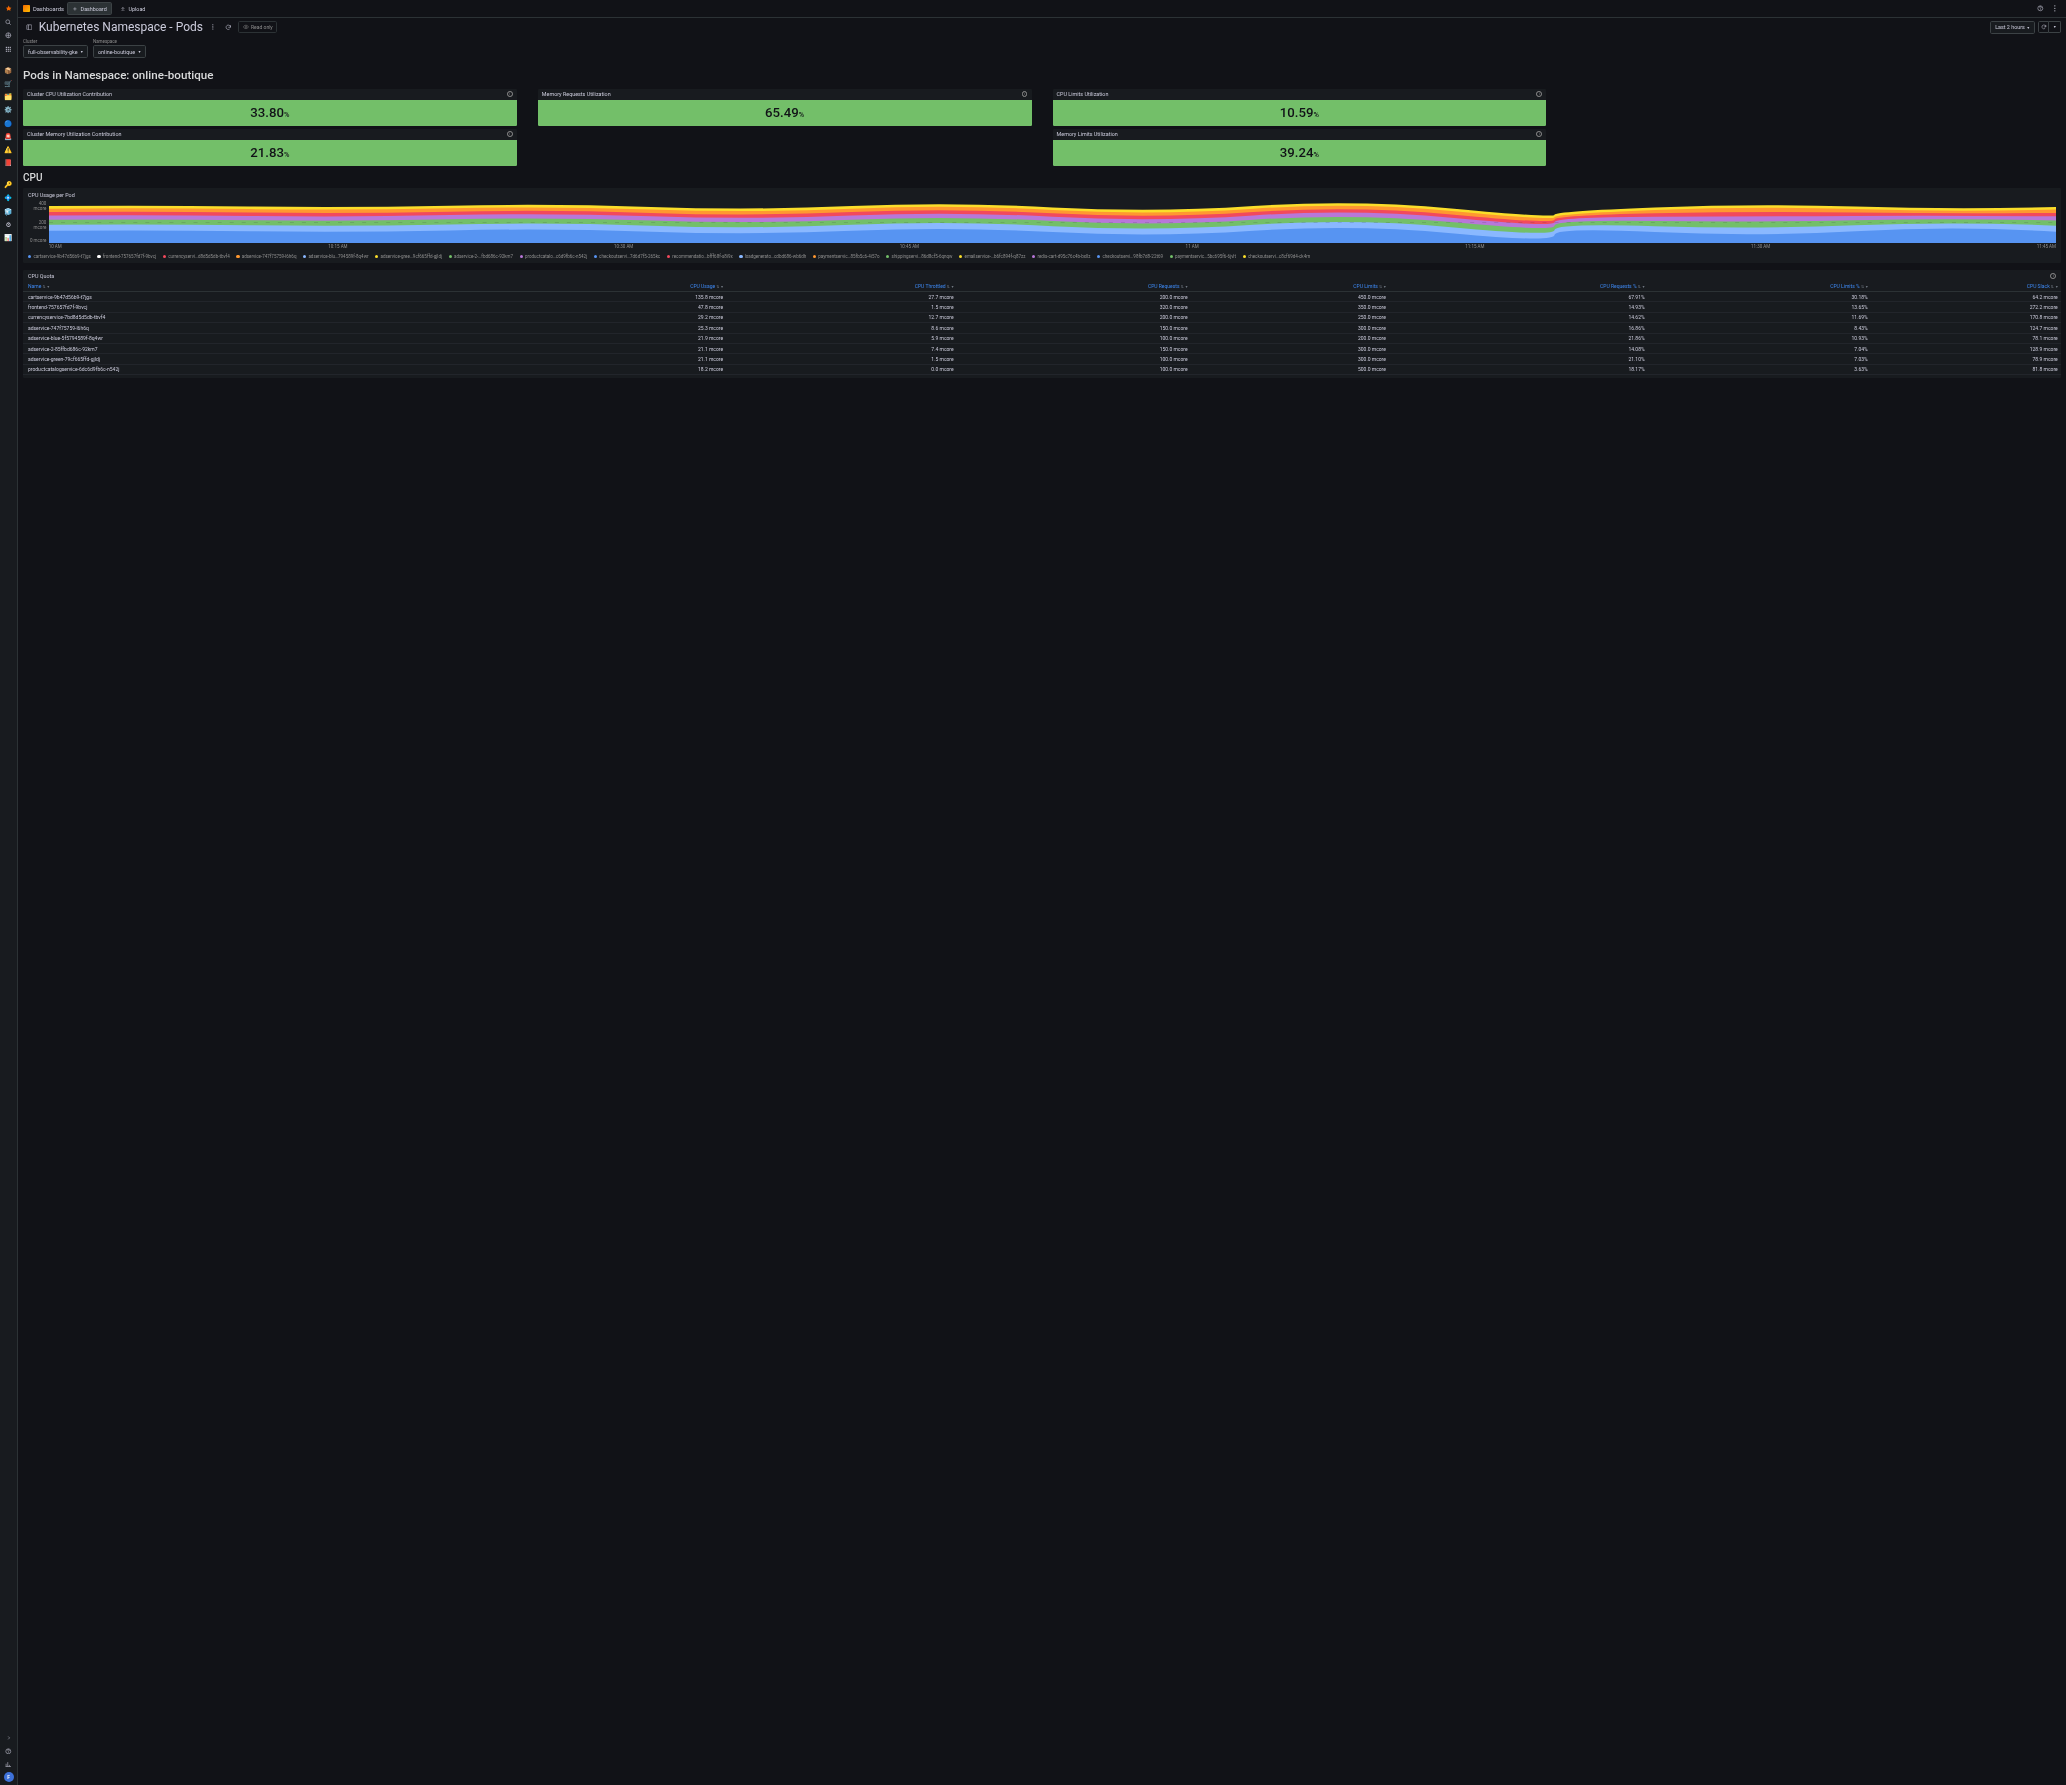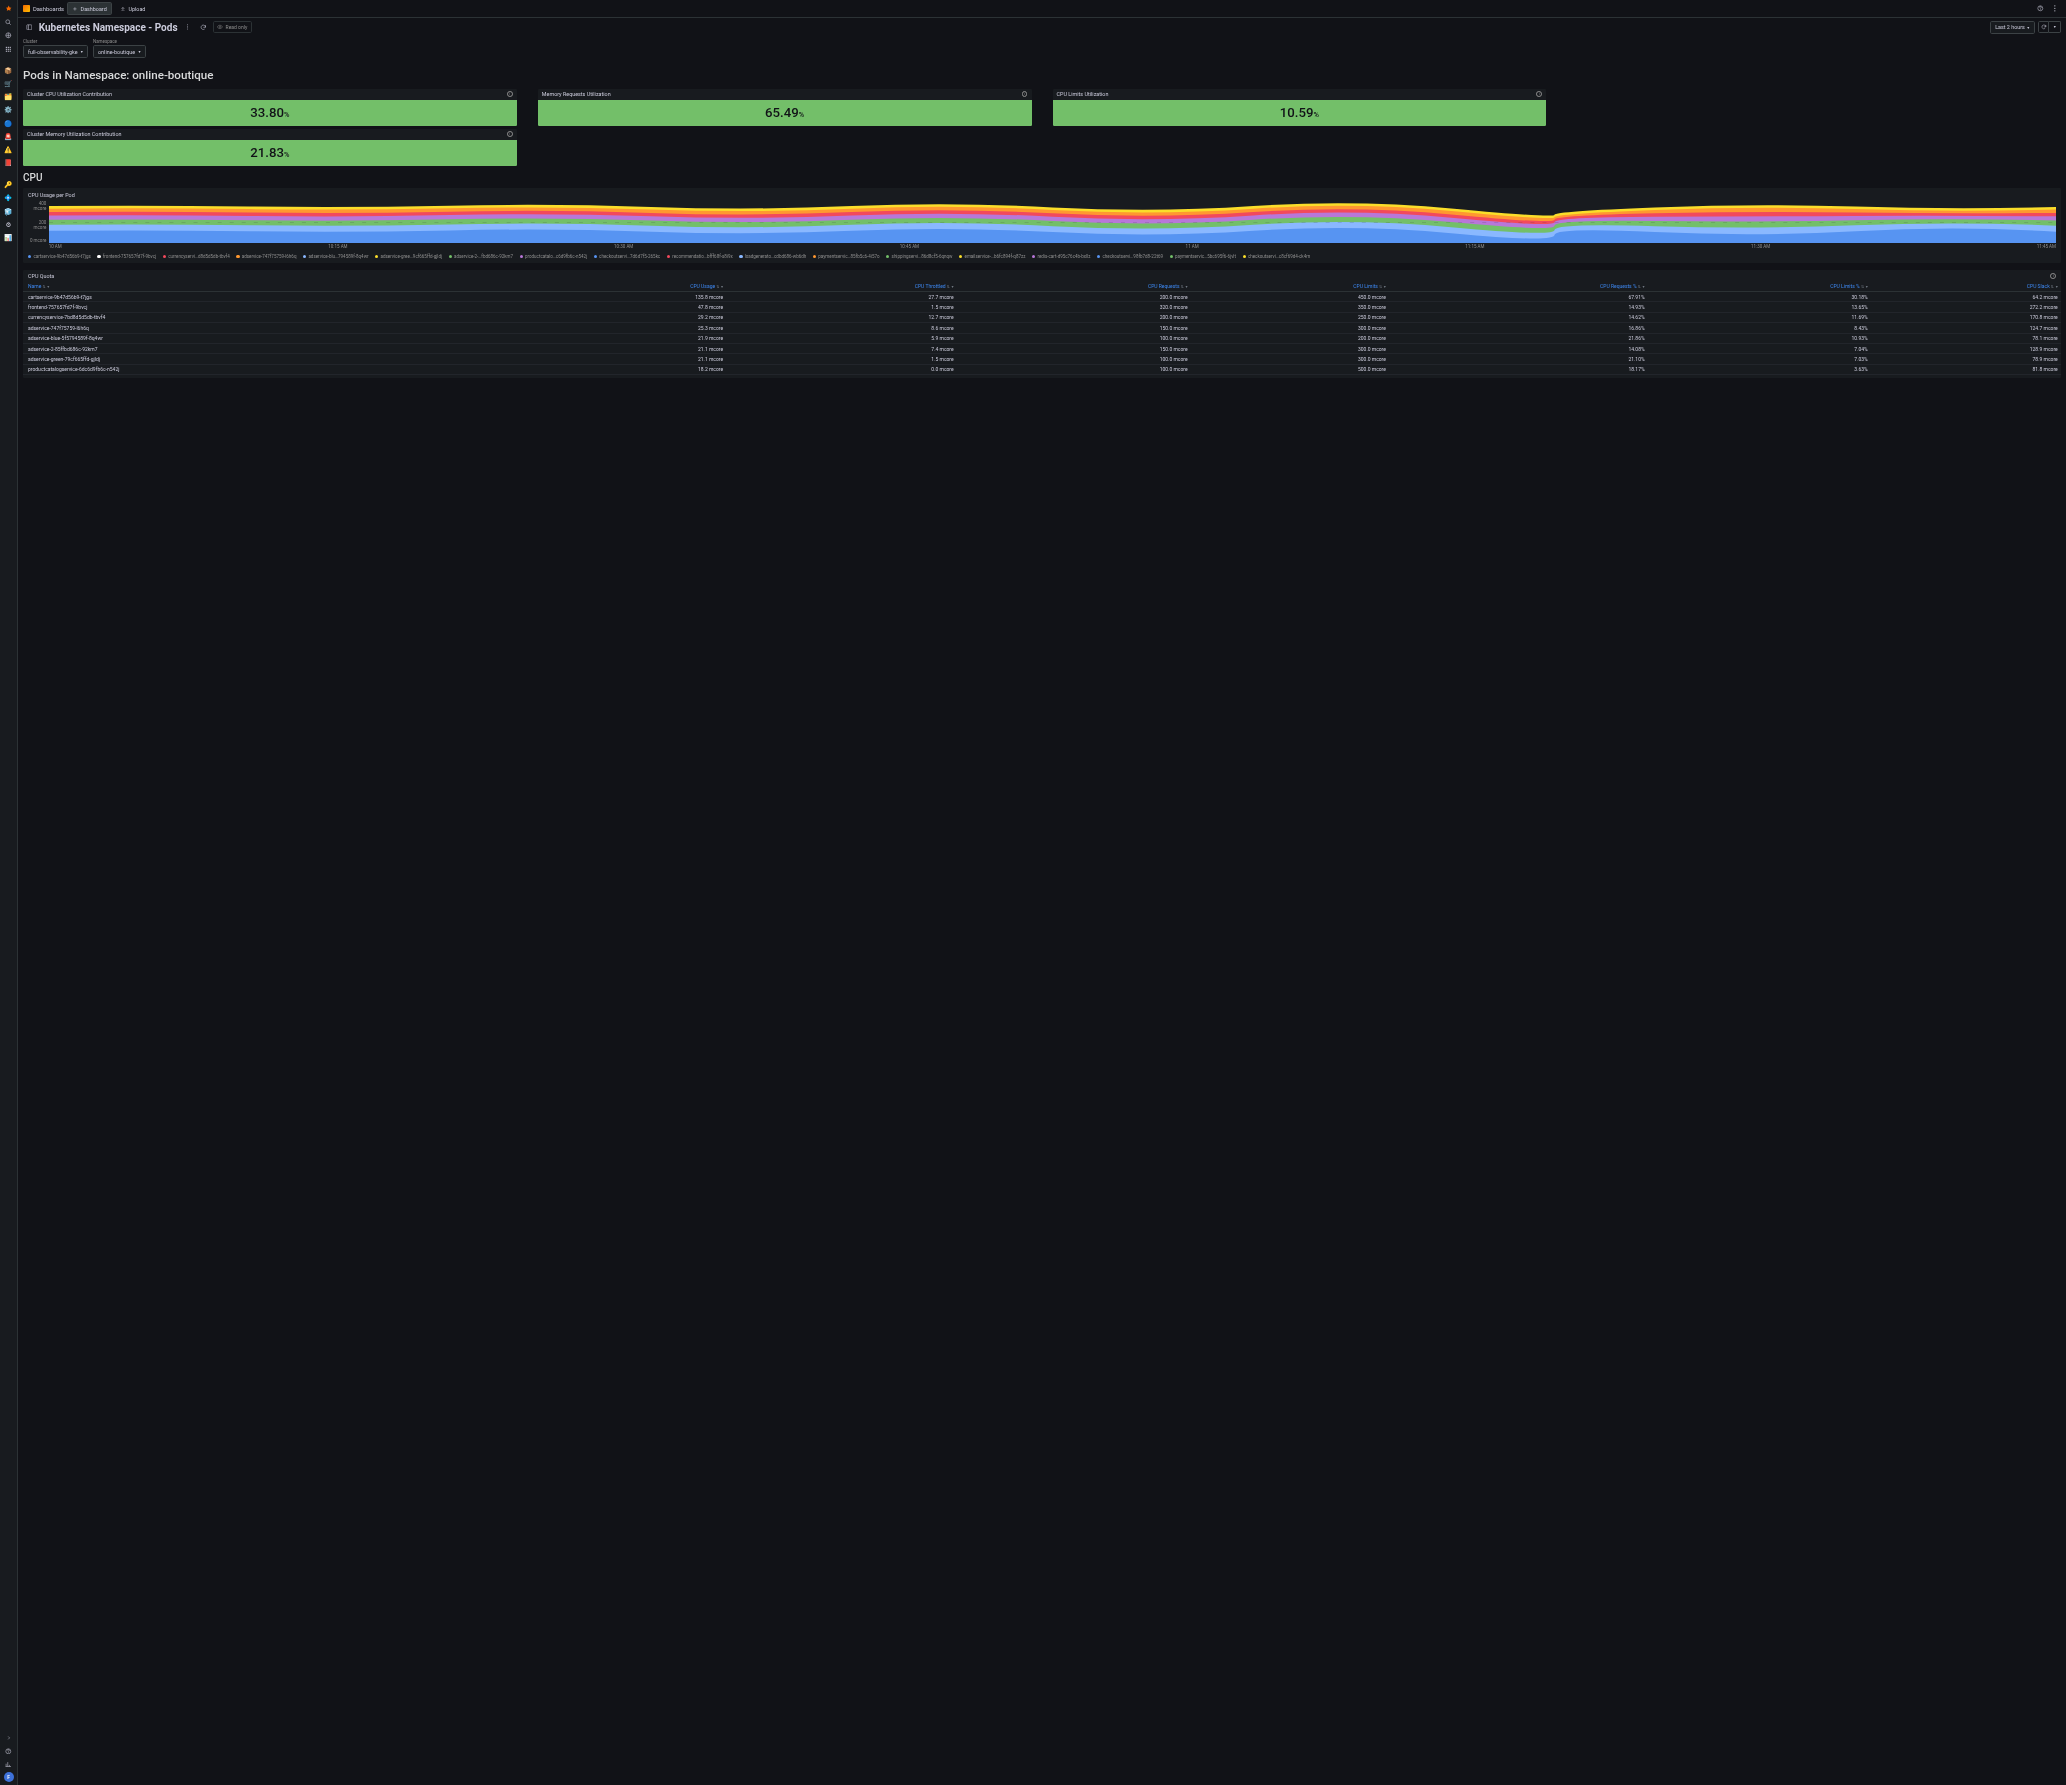--- a/index.html
+++ b/index.html
@@ -23,21 +23,21 @@
 .topbar .logo { width: 6.6px; height: 6.6px; background: linear-gradient(135deg, #f46800, #ffc000); border-radius: 0.8px; }
 .topbar .crumb { color: #ccccdc; font-size: 5.8px; }
 .btn { display: inline-flex; align-items: center; gap: 2.5px; padding: 2.5px 4.1px; border-radius: 1.7px; cursor: pointer; font-size: 5.4px; color: #ccccdc; border: 0.4px solid transparent; }
 .btn.primary { background: #2c3235; border: 0.4px solid #3c4245; }
 .icon-btn { width: 11.6px; height: 11.6px; display: inline-flex; align-items: center; justify-content: center; border-radius: 1.7px; cursor: pointer; }
 .spacer { flex: 1; }
 
 
 .subheader { height: 18px; display: flex; align-items: center; padding: 0 5px; gap: 3.3px; }
 .subheader-left { display: flex; align-items: center; gap: 4.1px; }
-.page-title { font-size: 10px; color: #ccccdc; font-weight: bold; }
+.page-title { font-size: 12px; color: #ccccdc; }
 .readonly-badge { font-size: 5px; color: #8e8e8e; padding: 1.7px 3.3px; border: 0.4px solid #2c3235; border-radius: 1.7px; display: inline-flex; align-items: center; gap: 2.5px; }
 .subheader-right { display: flex; align-items: center; gap: 3.3px; }
 .time-btn { border: 0.4px solid #3c4245; background: #181b1f; padding: 2.5px 4.1px; border-radius: 1.7px; cursor: pointer; display: flex; align-items: center; gap: 2.5px; }
 .refresh-group { display: flex; }
 .refresh-group .icon-btn { border: 0.4px solid #3c4245; border-radius: 0; width: 11.6px; height: 12.4px; }
 .refresh-group .icon-btn:first-child { border-radius: 1.7px 0 0 1.7px; }
 .refresh-group .icon-btn:last-child { border-radius: 0 1.7px 1.7px 0; border-left: none; }
 
 
 .var-row { display: flex; padding: 2.5px 5px 5px; gap: 5px; }
@@ -300,20 +300,27 @@
           </div>
         </div>
         <div class="stat-col">
           <div class="stat-panel">
             <div class="panel-header">
                 <span>CPU Limits Utilization</span>
                 <span class="info-icon">i</span>
               </div>
             <div class="panel-body"><span class="stat-value"><span>10.59</span><span class="pct">%</span></span></div>
           </div>
+          <div class="stat-panel">
+            <div class="panel-header">
+                <span>Memory Limits Utilization</span>
+                <span class="info-icon">i</span>
+              </div>
+            <div class="panel-body"><span class="stat-value"><span>39.24</span><span class="pct">%</span></span></div>
+          </div>
         </div>
       </div>
 
       <div class="section-title">CPU</div>
 
       <div class="chart-panel">
         <div class="panel-title">CPU Usage per Pod</div>
         <div class="chart-area">
           <div class="chart-yaxis" id="chart-yaxis">
               <span>400 mcore</span>

